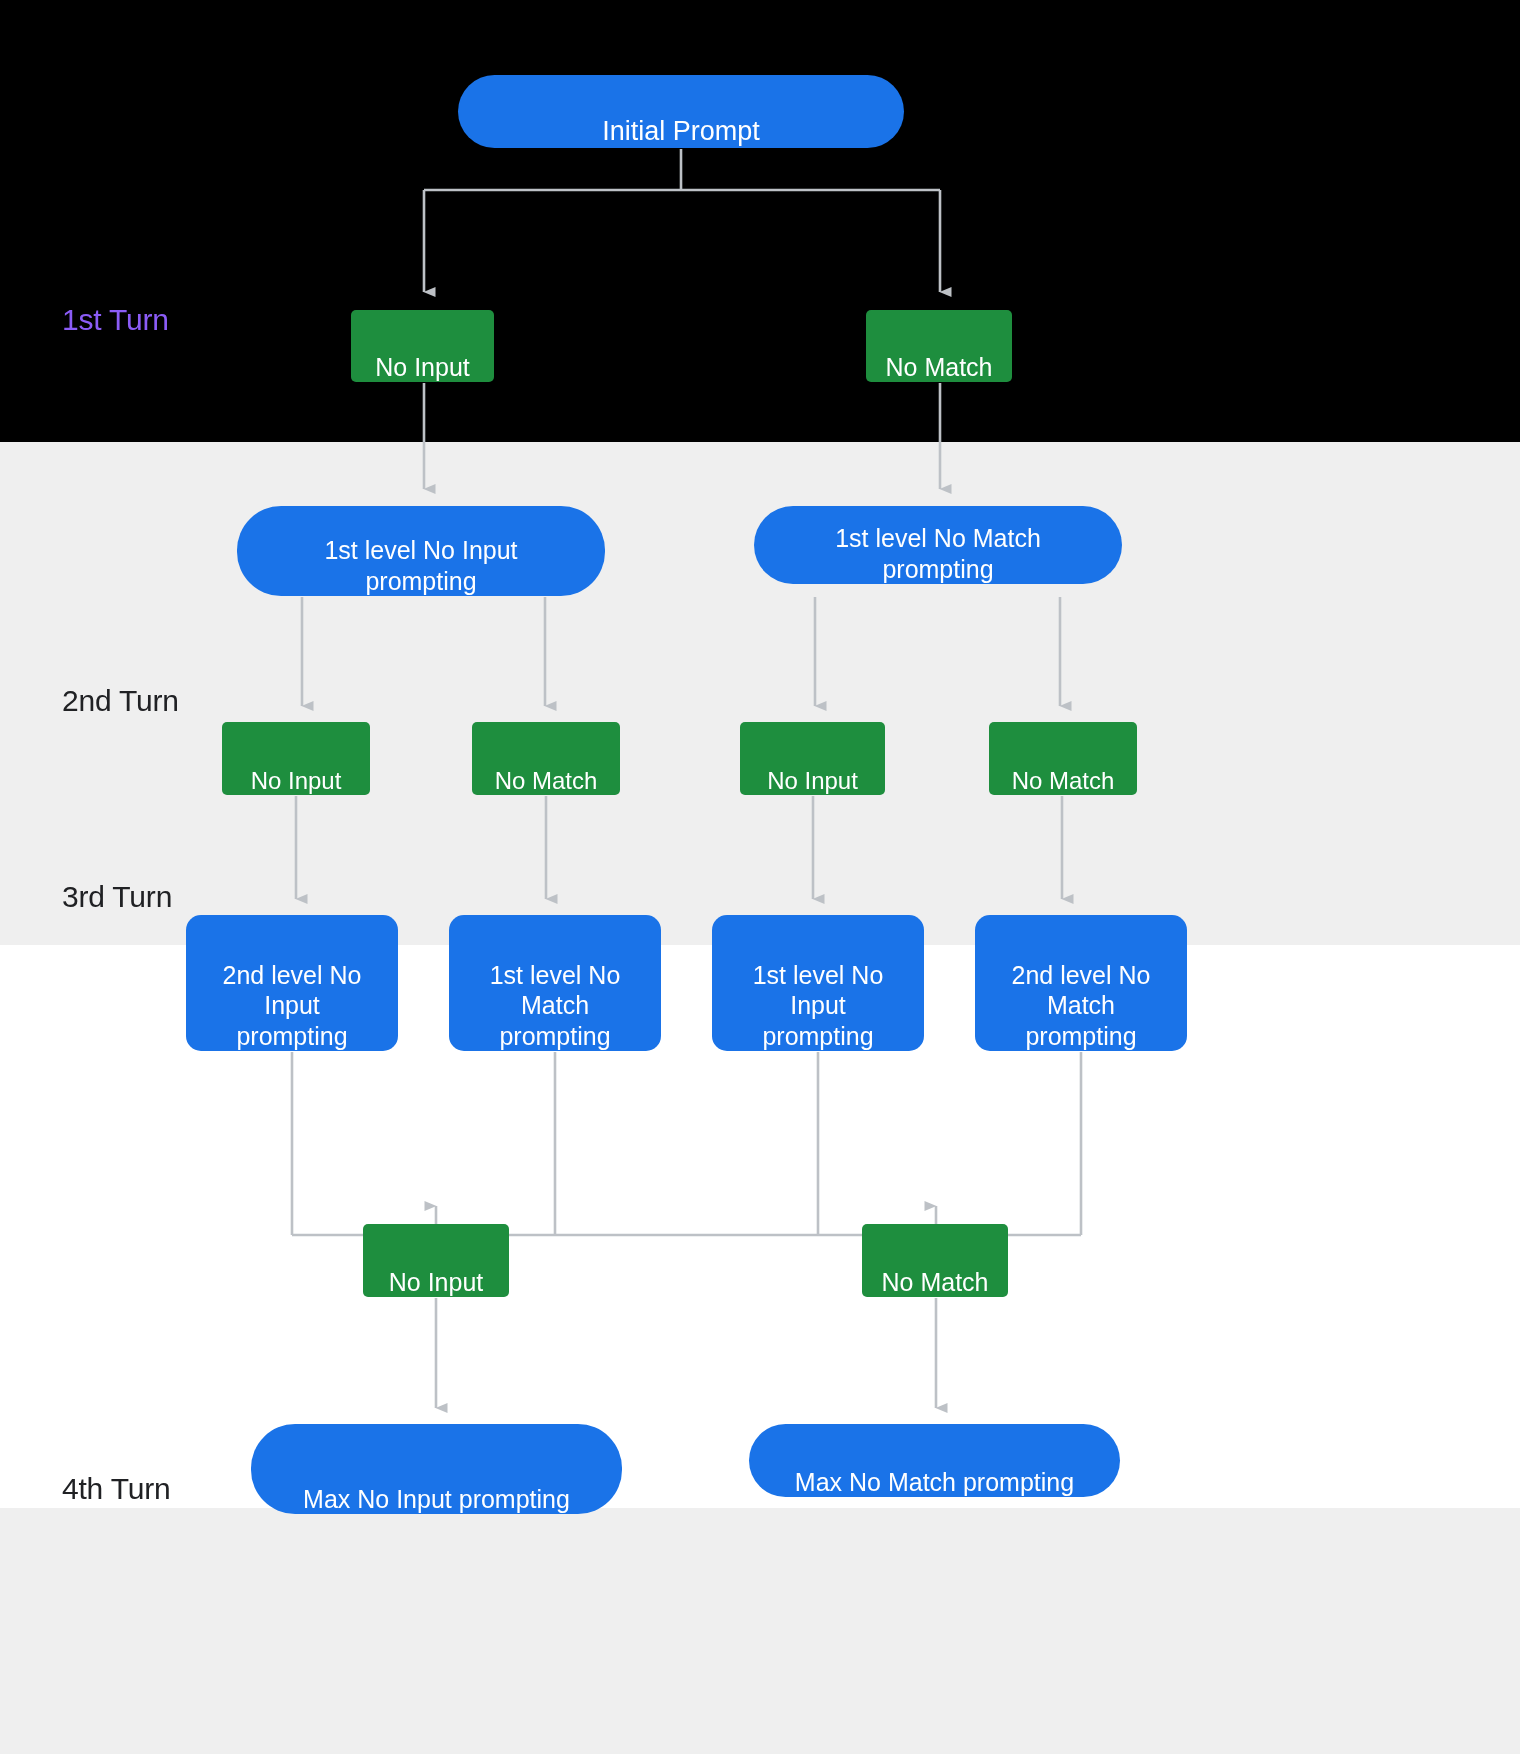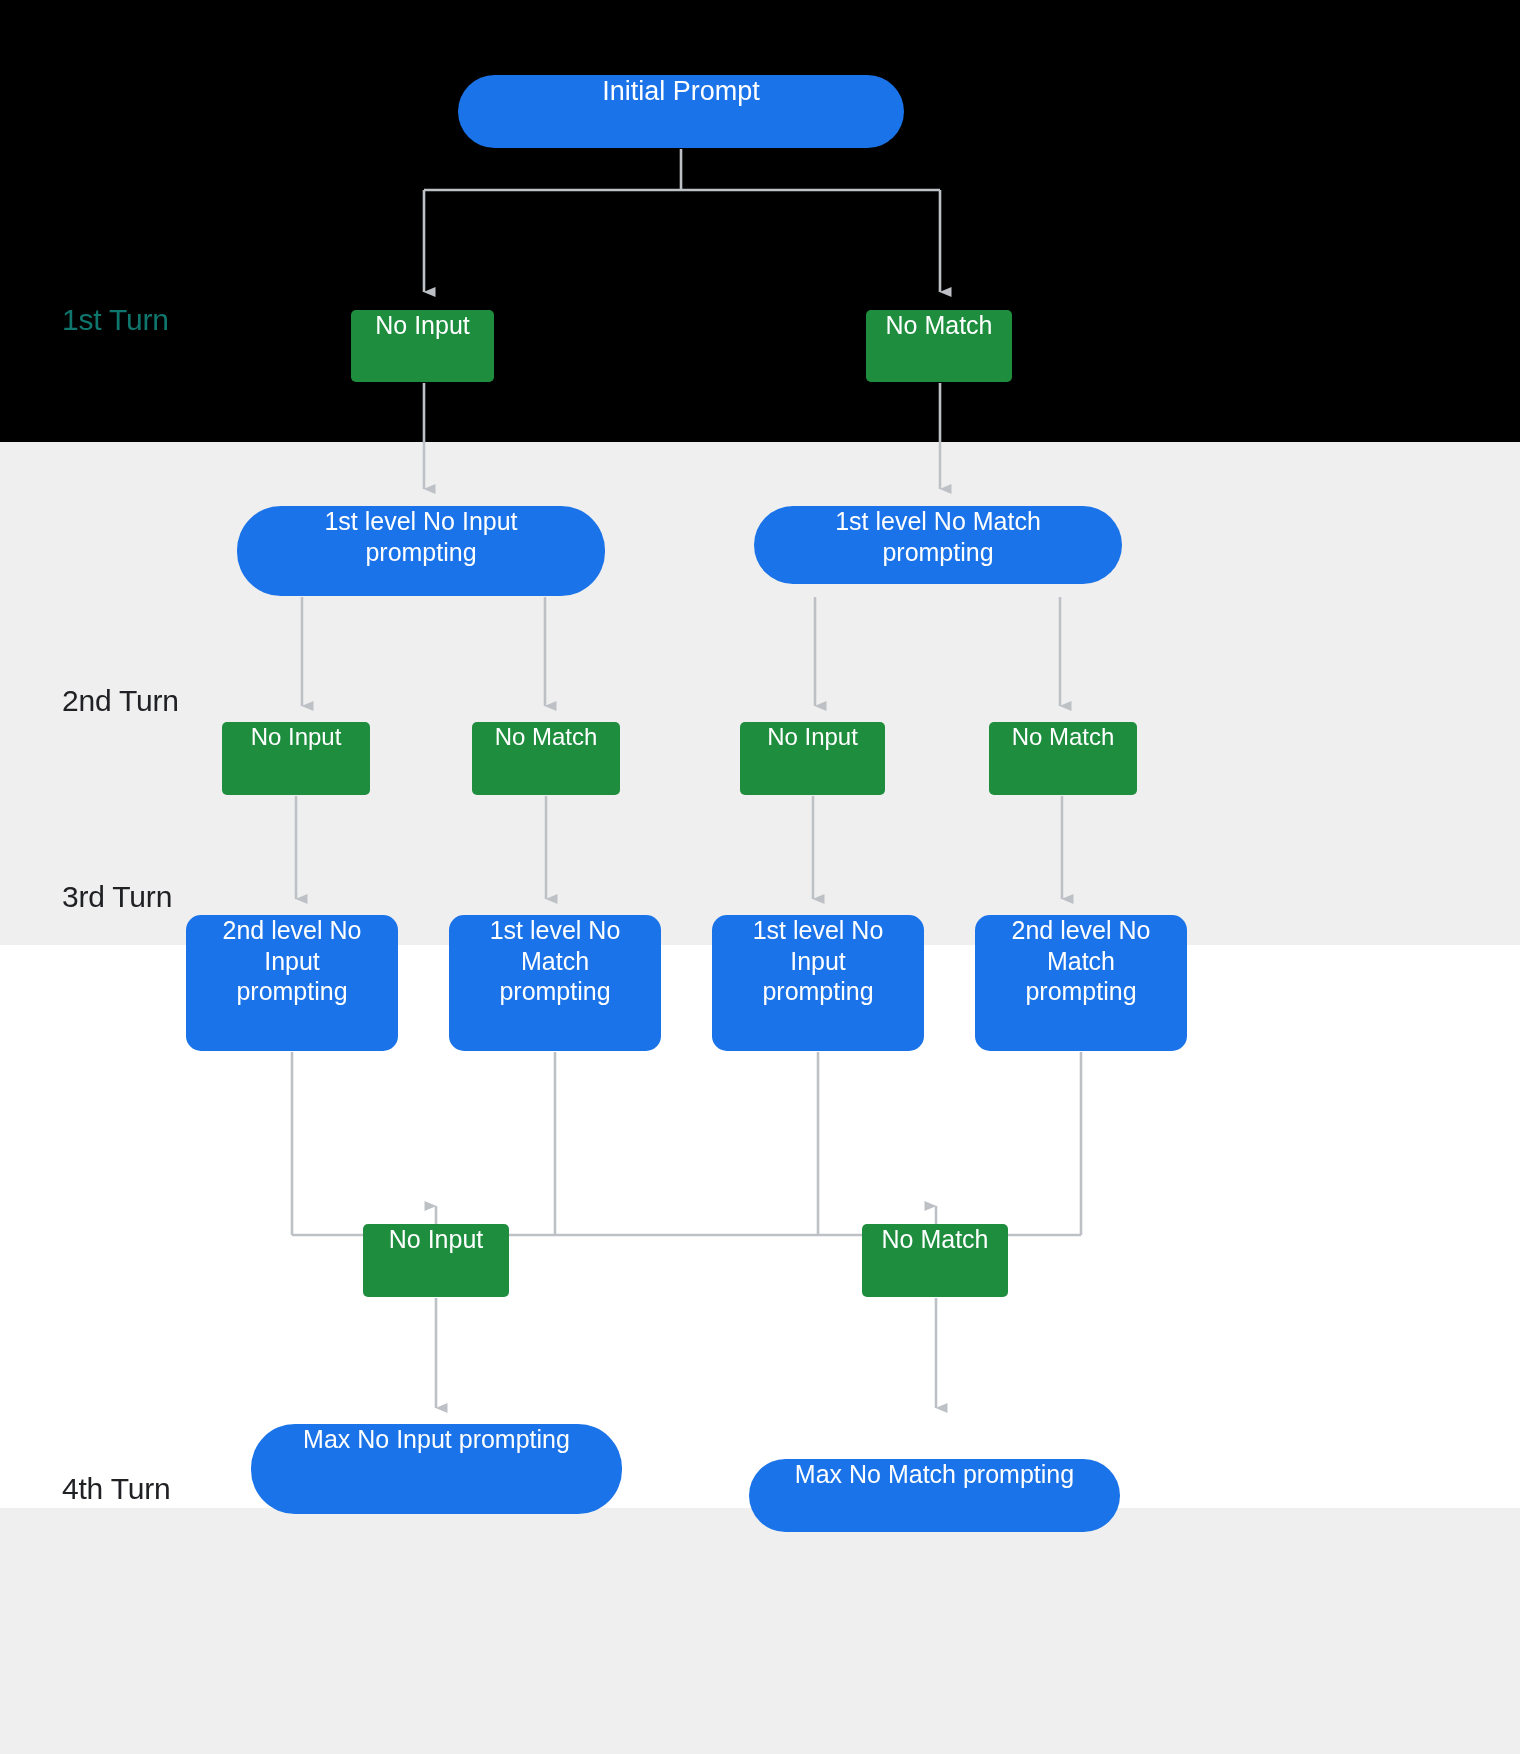--- a/index.html
+++ b/index.html
@@ -30,39 +30,39 @@
 
   
   .turn-label {
     position: absolute;
     font-size: 30px;
     font-weight: 400;
     letter-spacing: -0.2px;
     white-space: nowrap;
     color: #202124;
   }
-  #turn-label-1 { left: 62px;  top: 303px;  color: #0f766e; }
+  #turn-label-1 { left: 62px;  top: 303px;  color: #8b5cf6; }
   #turn-label-2 { left: 62px;  top: 684px;  }
   #turn-label-3 { left: 62px;  top: 880px;  }
   #turn-label-4 { left: 62px;  top: 1472px; }
 
   
   #connectors {
     position: absolute;
     left: 0; top: 0;
     width: 1520px;
     height: 1754px;
     pointer-events: none;
   }
 
   
   .node {
     position: absolute;
     display: flex;
-    align-items: flex-start;
+    align-items: flex-end;
     justify-content: center;
     text-align: center;
     color: #ffffff;
     box-sizing: border-box;
     line-height: 1.22;
     font-weight: 400;
   }
   .node-blue  { background: #1a73e8; }
   .node-green { background: #1e8e3e; }
 
@@ -86,21 +86,21 @@
 
   #node-t3-prompt-2nd-input { left: 186px;  top: 915px; width: 212px; height: 136px; font-size: 25px; }
   #node-t3-prompt-1st-match { left: 449px;  top: 915px; width: 212px; height: 136px; font-size: 25px; }
   #node-t3-prompt-1st-input { left: 712px;  top: 915px; width: 212px; height: 136px; font-size: 25px; }
   #node-t3-prompt-2nd-match { left: 975px;  top: 915px; width: 212px; height: 136px; font-size: 25px; }
 
   #node-t3-no-input  { left: 363px;  top: 1224px; width: 146px; height: 73px; font-size: 25px; }
   #node-t3-no-match  { left: 862px;  top: 1224px; width: 146px; height: 73px; font-size: 25px; }
 
   #node-t4-max-input { left: 251px;  top: 1424px; width: 371px; height: 90px; font-size: 25px; }
-  #node-t4-max-match { left: 749px;  top: 1424px; width: 371px; height: 73px; font-size: 25px; margin-top: 35px; }
+  #node-t4-max-match { left: 749px;  top: 1424px; width: 371px; height: 73px; font-size: 25px; }
 </style>
 </head>
 <body>
 
 <div id="canvas">
 
   <div class="band" id="band-1"></div>
   <div class="band" id="band-2"></div>
   <div class="band" id="band-3"></div>
   <div class="band" id="band-4"></div>

